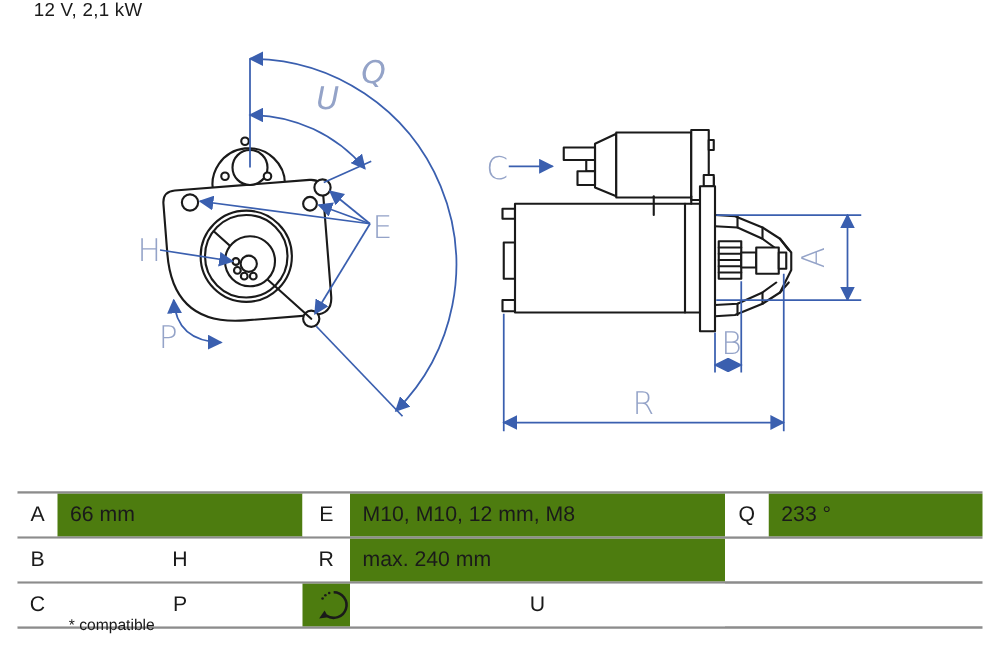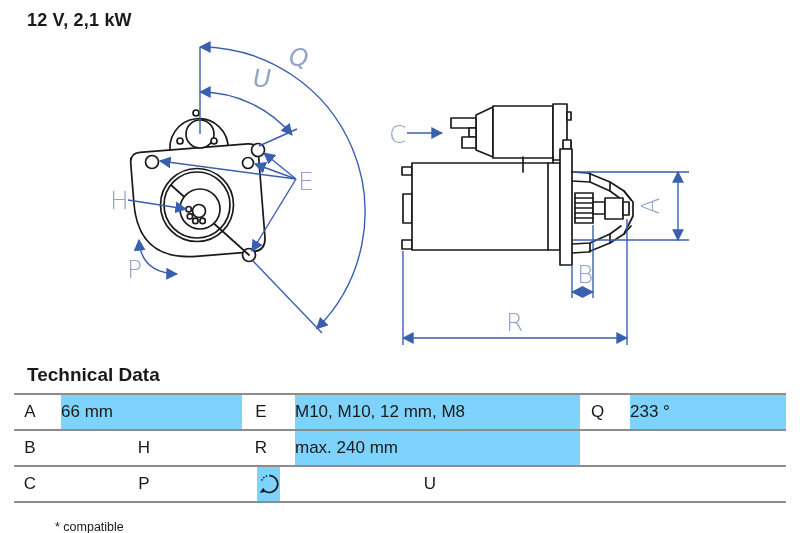--- a/index.html
+++ b/index.html
@@ -1,28 +1,28 @@
 <!DOCTYPE html>
 <html><head>
 <meta charset="utf-8">
 <style>
   html,body{margin:0;padding:0;background:#fff;}
   #page{position:relative;width:800px;height:533px;background:#fff;overflow:hidden;
         font-family:"Liberation Sans",sans-serif;color:#1a1a1a;}
-  #title{position:absolute;left:27px;top:10px;font-size:18px;font-weight:bold;letter-spacing:.2px;}
+  #title{position:absolute;left:27px;top:0;font-size:15px;font-weight:normal;letter-spacing:.2px;}
   #drawing{position:absolute;left:0;top:0;width:800px;height:533px;}
   #tech-heading{position:absolute;left:27px;top:364px;font-size:19px;font-weight:bold;}
   #tech-table{position:absolute;left:14px;top:393px;width:772px;
       border-top:2px solid #8c8c8c;font-size:17px;}
   .trow{display:grid;grid-template-columns:32px 196px 38px 300px 35px 171px;
       height:34px;border-bottom:2px solid #8c8c8c;}
   .tcell{display:flex;align-items:center;}
   .key{justify-content:center;background:#fff;}
-  .val{background:#7dd3fc;margin-left:15px;}
-  #footnote{position:absolute;left:55px;top:520px;font-size:12.5px;}
+  .val{background:#4d7c0f;padding-left:10px;}
+  #footnote{position:absolute;left:55px;top:493px;font-size:12.5px;}
   .rot-icon{display:block;}
   text{font-family:"DejaVu Sans",sans-serif;}
   .dimlbl{fill:#94a3c8;font-size:25px;font-weight:200;}
   .dimlbl.it{font-style:italic;}
   .blk{stroke:#1a1a1a;stroke-width:1.7;fill:none;stroke-linejoin:round;stroke-linecap:round;}
   .blkf{stroke:#1a1a1a;stroke-width:1.7;fill:#fff;stroke-linejoin:round;}
   .blu{stroke:#3a5faf;stroke-width:1.4;fill:none;}
 </style>
 </head>
 <body>
@@ -161,21 +161,20 @@
       <text class="dimlbl" x="110" y="209">H</text>
       <text class="dimlbl" x="127" y="278" font-size="28">P</text>
       <text class="dimlbl" x="389" y="143">C</text>
       <text class="dimlbl" x="659" y="206" text-anchor="middle" transform="rotate(-90 659 206)">A</text>
       <text class="dimlbl" x="577" y="283">B</text>
       <text class="dimlbl" x="506" y="331" font-size="27">R</text>
     </g>
   </svg>
 
   <div id="title">12 V, 2,1 kW</div>
-  <div id="tech-heading">Technical Data</div>
 
   <div id="tech-table">
     <div class="trow">
       <div class="tcell key">A</div>
       <div class="tcell val">66 mm</div>
       <div class="tcell key">E</div>
       <div class="tcell val">M10, M10, 12 mm, M8</div>
       <div class="tcell key">Q</div>
       <div class="tcell val">233 °</div>
     </div>

